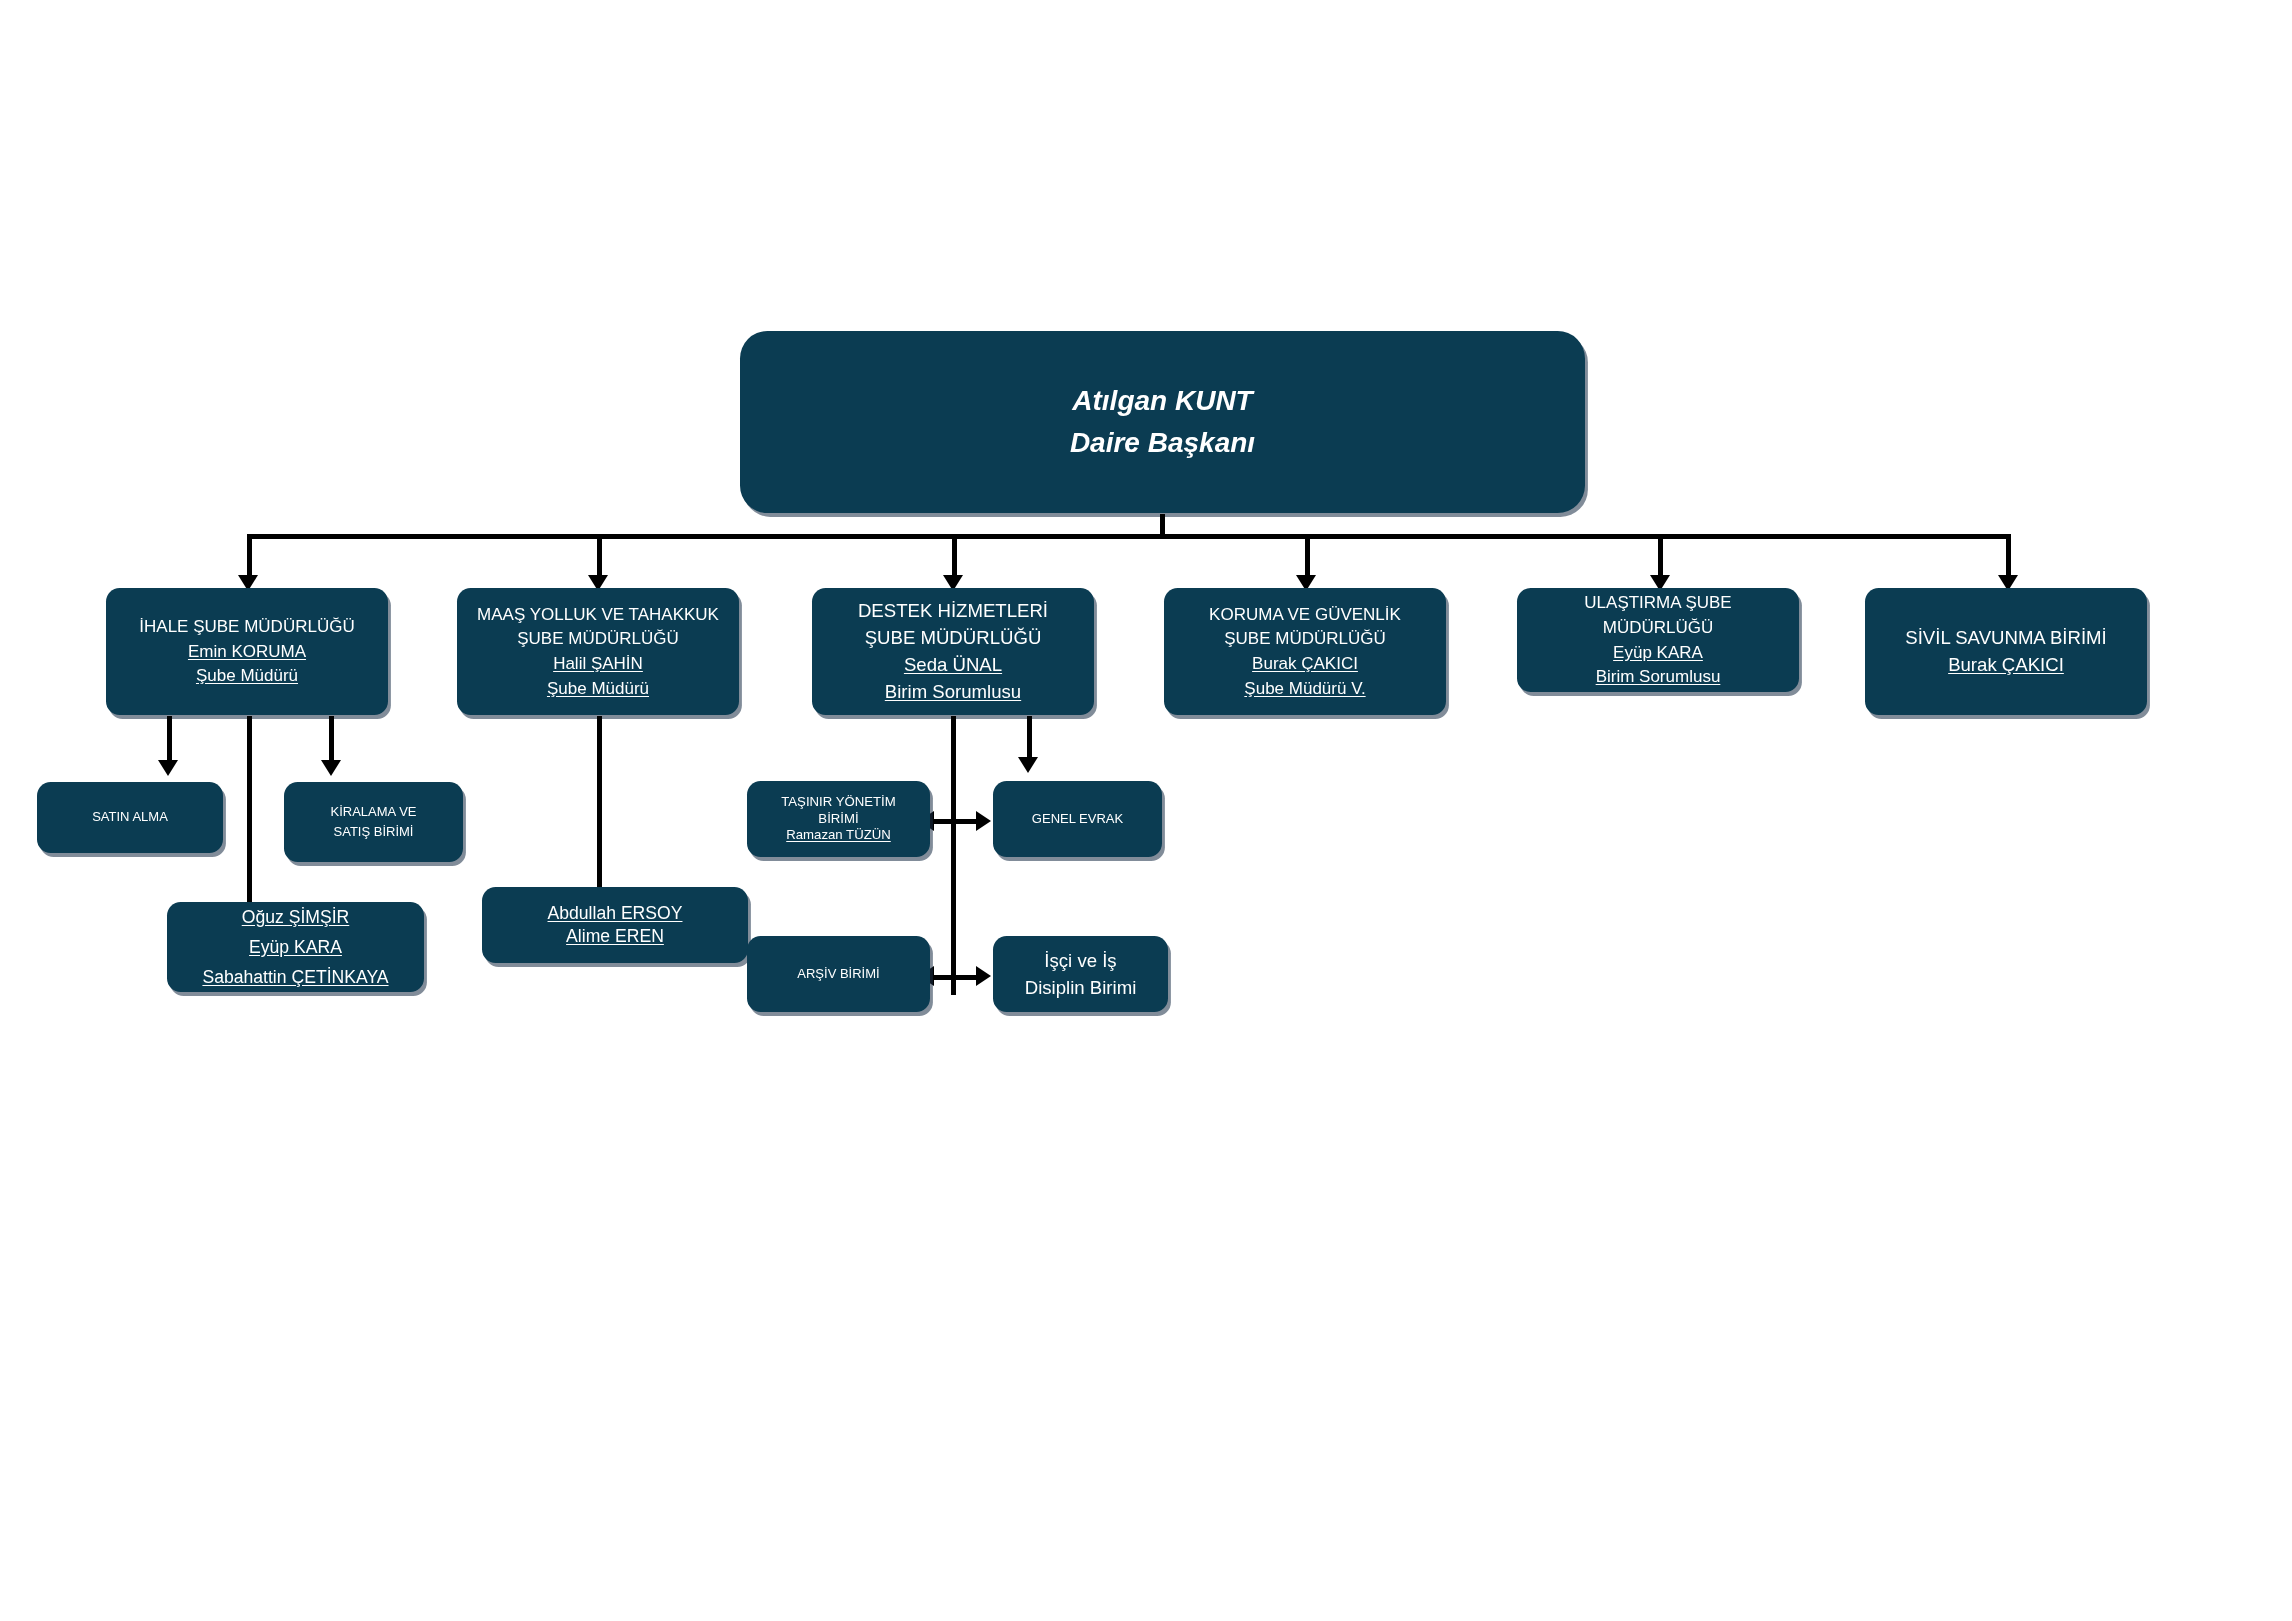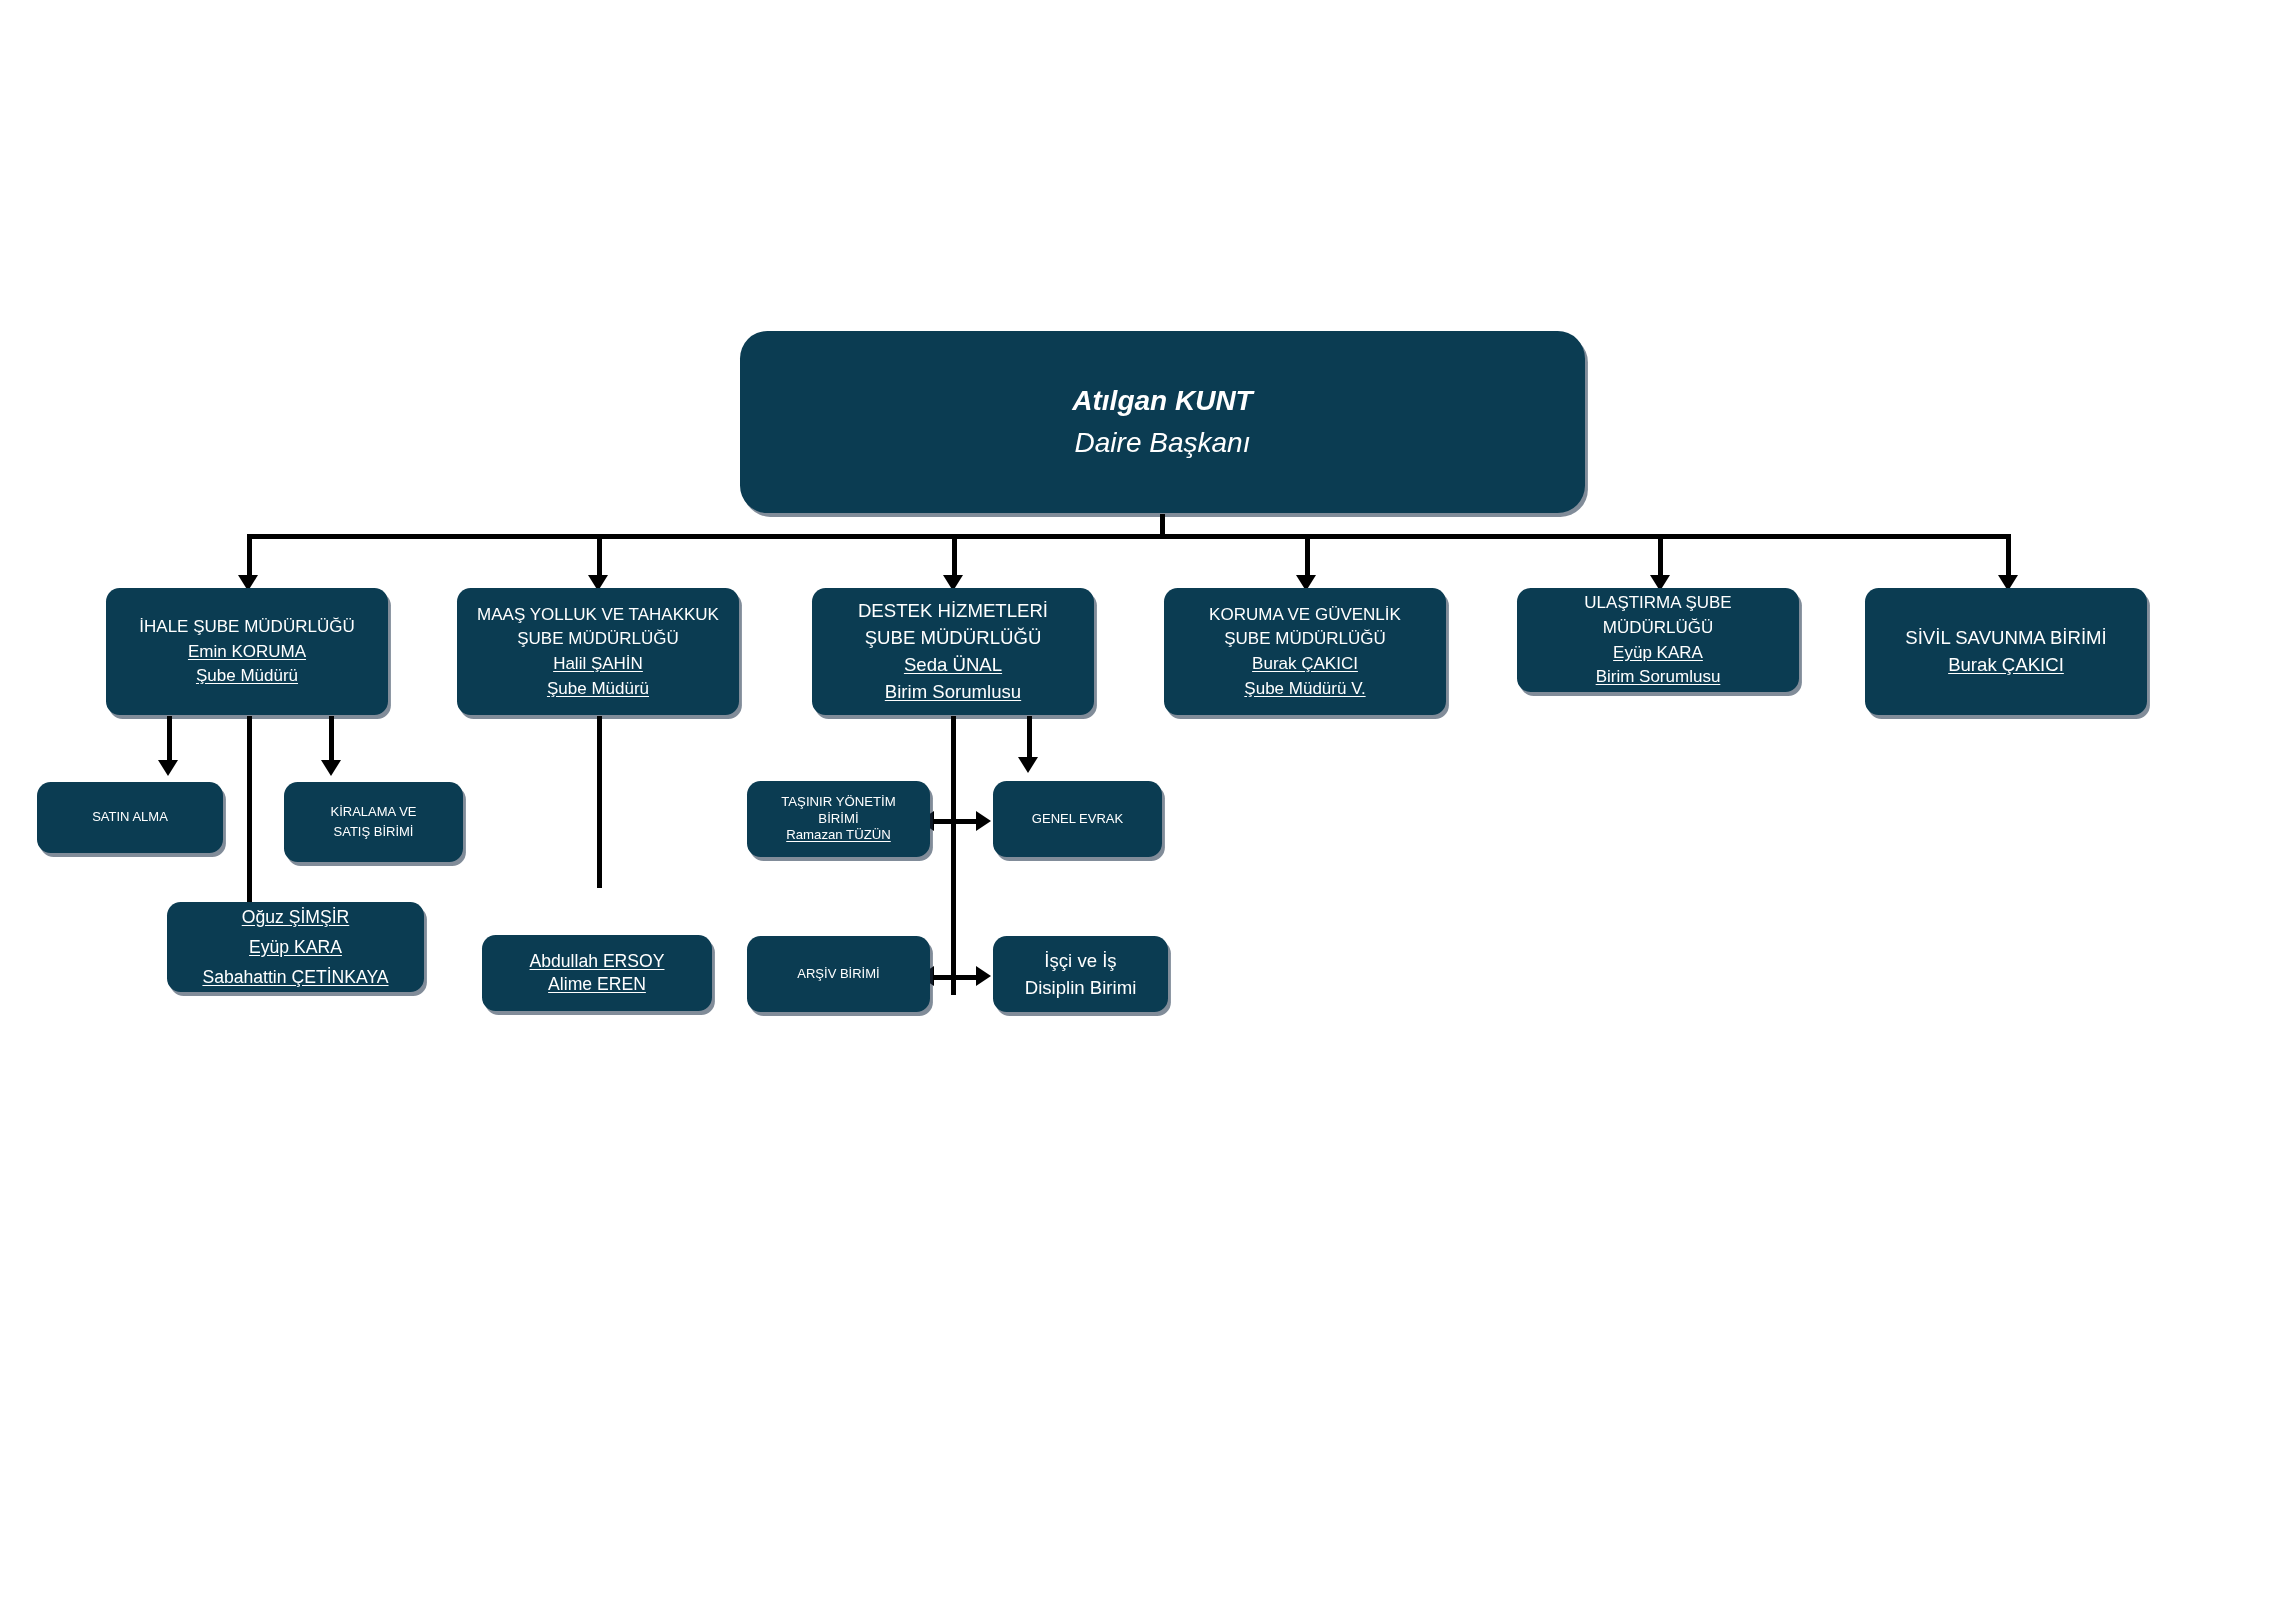--- a/index.html
+++ b/index.html
@@ -18,21 +18,21 @@
     text-align:center;
     line-height:1.28;
     box-sizing:border-box;
     padding:3.9px 7.8px;
   }
   .box .ln{display:block;white-space:nowrap;}
   .u{text-decoration:underline;text-underline-offset:2px;}
   .root{border-radius:27.4px;}
   .root .t1{font-weight:bold;font-size:30px;letter-spacing:0.3px;margin-bottom:8.8px;}
   .root .t2{font-style:italic;font-weight:bold;font-size:28px;margin-bottom:5.9px;}
-  .root .t3{font-style:italic;font-weight:normal;font-size:28px;}
+  .root .t3{font-style:italic;font-weight:bold;font-size:28px;}
   .lvl1{font-size:17px;}
   .lvl1 .ln{margin:1.5px 0;}
   .lvl2{font-size:13px;}
   .lvl2 .ln{margin:1.5px 0;}
   .small{font-size:13.2px;}
   .names{font-size:17.6px;}
   
   .hline,.vline{position:absolute;background:#000000;}
   .hline{height:4.9px;}
   .vline{width:4.9px;}
@@ -129,21 +129,21 @@
   </div>
 
   <div class="box names" style="left:167px;top:902px;width:257px;height:90px;justify-content:space-between;">
     <span class="ln u">Oğuz ŞİMŞİR</span>
     <span class="ln u">Eyüp KARA</span>
     <span class="ln u">Sabahattin ÇETİNKAYA</span>
   </div>
 
   <div class="vline" style="left:597px;top:716px;height:172px;"></div>
 
-  <div class="box names" style="left:482px;top:935px;width:230px;height:76px;">
+  <div class="box names" style="left:482px;top:887px;width:266px;height:76px;">
     <span class="ln u">Abdullah ERSOY</span>
     <span class="ln u">Alime EREN</span>
   </div>
 
   <div class="vline" style="left:1027px;top:716px;height:44px;"></div>
   <div class="arrow-d" style="left:1018px;top:757px;"></div>
 
   <div class="vline" style="left:951px;top:716px;height:279px;"></div>
 
   <div class="hline" style="left:931px;top:819px;width:45px;"></div>

